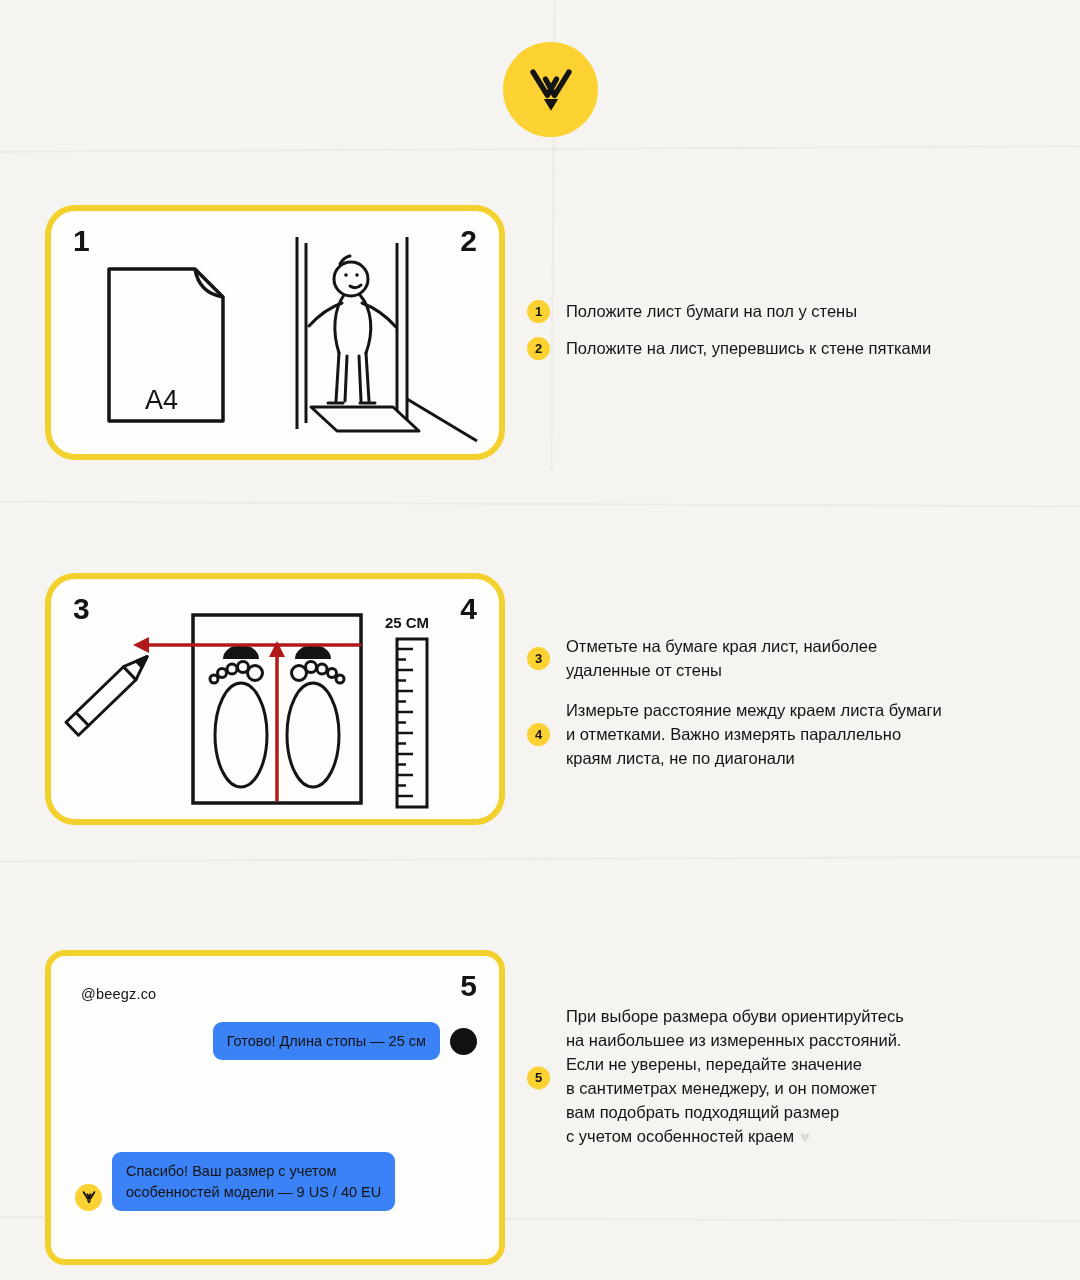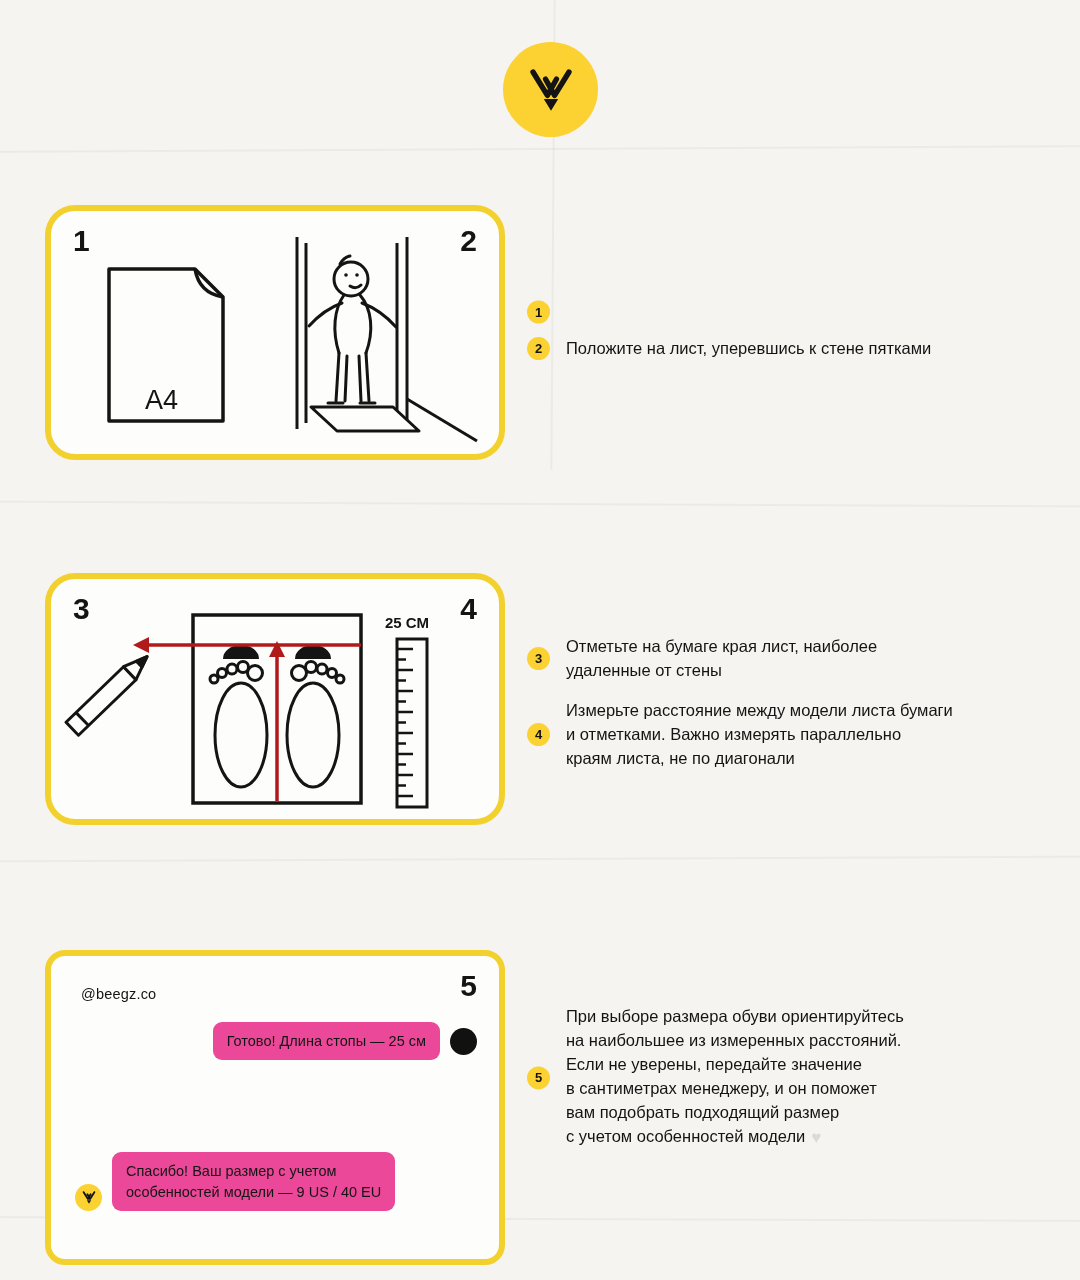--- a/index.html
+++ b/index.html
@@ -20,21 +20,21 @@
   .card-num.left { left:22px; }
   .card-num.right { right:22px; }
   .illu { position:absolute; left:0; top:22px; width:448px; height:216px; display:block; }
   svg text { font-family:"Liberation Sans","DejaVu Sans",sans-serif; fill:#141414; }
 
   
   .handle { position:absolute; top:30px; left:30px; font-size:14.5px; letter-spacing:.2px; }
   .msg-row { position:absolute; display:flex; gap:10px; }
   .msg-out { top:66px; right:22px; align-items:center; }
   .msg-in  { bottom:48px; left:24px; align-items:flex-end; }
-  .bubble { background:#ec4899; border-radius:9px; padding:9px 14px; font-size:14.5px;
+  .bubble { background:#3b82f6; border-radius:9px; padding:9px 14px; font-size:14.5px;
             line-height:1.4; white-space:pre-line; }
   .avatar { width:27px; height:27px; border-radius:50%; flex-shrink:0; }
   .avatar.black { background:#111; }
   .avatar.yellow { background:#fcd232; display:flex; align-items:center; justify-content:center; }
 
   
   .step { position:absolute; left:527px; width:545px; display:flex; align-items:center; gap:16px;
           transform:translateY(-50%); }
   .badge { width:23px; height:23px; border-radius:50%; background:#fbd231; display:flex;
            align-items:center; justify-content:center; font-size:13px; font-weight:bold; flex-shrink:0; }
@@ -167,39 +167,40 @@
           <path d="M22 38 L38 38 L30 51 Z" fill="#141414"></path>
         </svg>
       </div>
       <div class="bubble">Спасибо! Ваш размер с учетом
 особенностей модели — 9 US / 40 EU</div>
     </div>
   </section>
 
   <div class="step" style="top:312px;">
     <div class="badge">1</div>
+    <div class="step-text">Положите лист бумаги на пол у стены</div>
   </div>
   <div class="step" style="top:349px;">
     <div class="badge">2</div>
     <div class="step-text">Положите на лист, уперевшись к стене пятками</div>
   </div>
   <div class="step" style="top:659px;">
     <div class="badge">3</div>
     <div class="step-text">Отметьте на бумаге края лист, наиболее
 удаленные от стены</div>
   </div>
   <div class="step" style="top:735px;">
     <div class="badge">4</div>
-    <div class="step-text">Измерьте расстояние между модели листа бумаги
+    <div class="step-text">Измерьте расстояние между краем листа бумаги
 и отметками. Важно измерять параллельно
 краям листа, не по диагонали</div>
   </div>
   <div class="step" style="top:1078px;">
     <div class="badge">5</div>
     <div class="step-text"><span>При выборе размера обуви ориентируйтесь
 на наибольшее из измеренных расстояний.
 Если не уверены, передайте значение
 в сантиметрах менеджеру, и он поможет
 вам подобрать подходящий размер
-с учетом особенностей модели</span><span class="heart">♥</span></div>
+с учетом особенностей краем</span><span class="heart">♥</span></div>
   </div>
 
 </div>
 
 </body></html>

